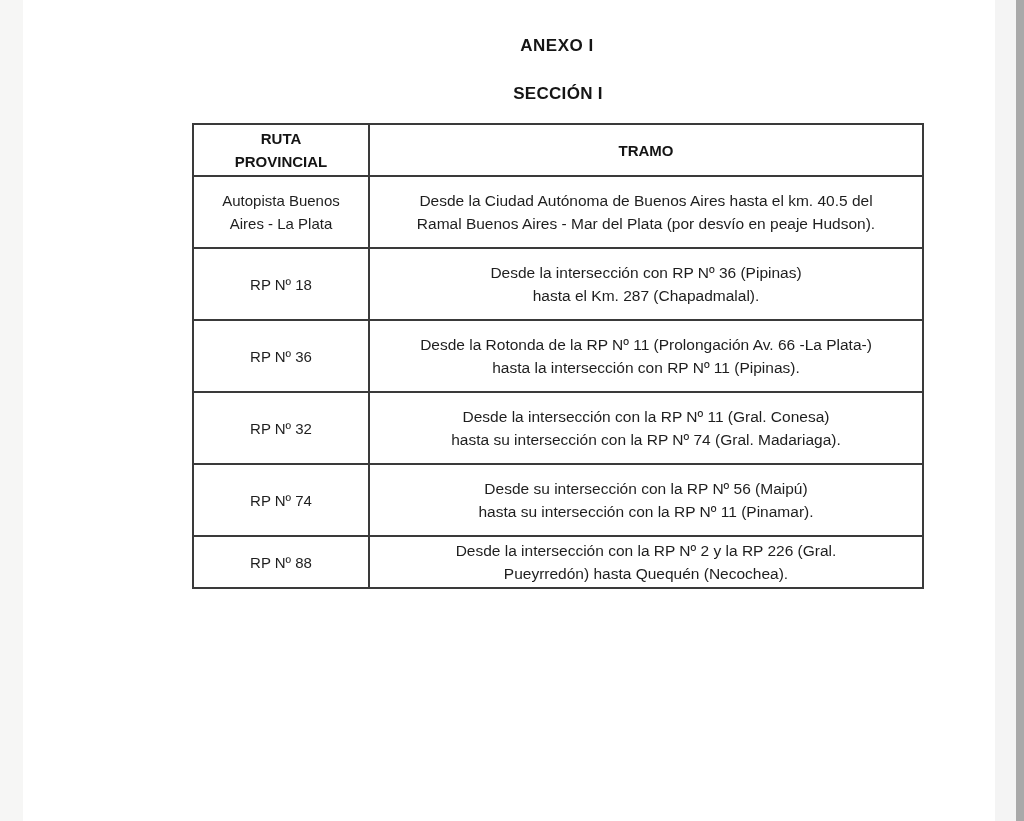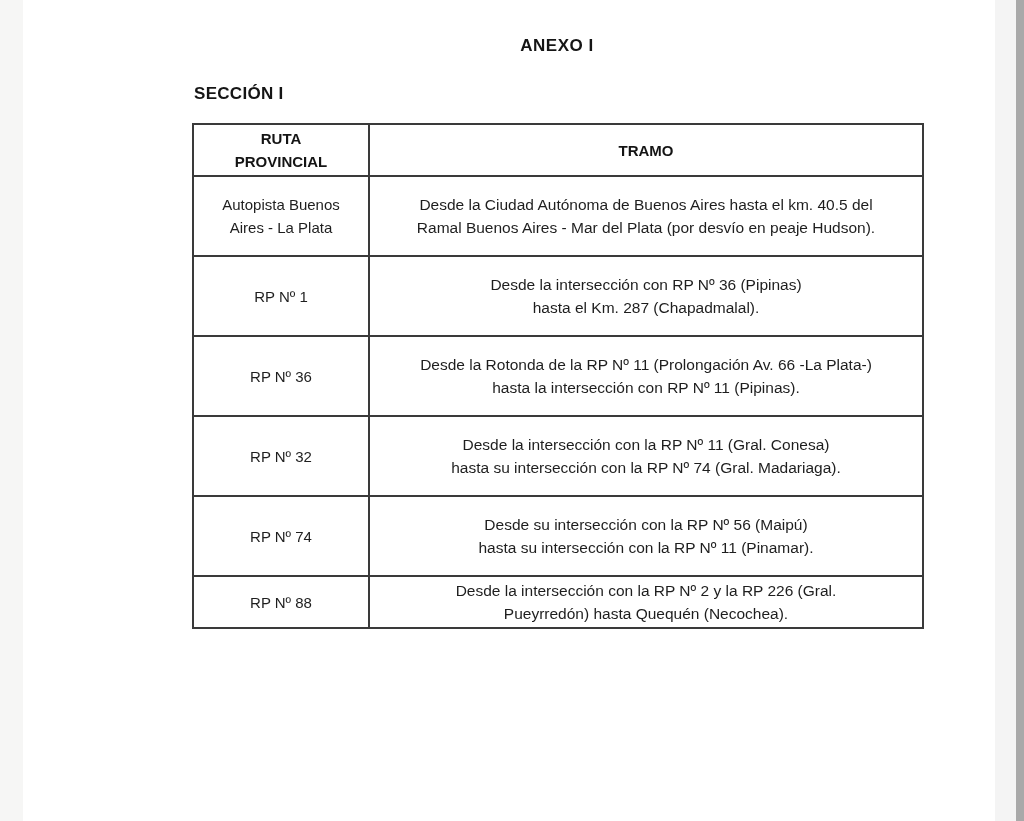--- a/index.html
+++ b/index.html
@@ -49,21 +49,21 @@
     text-align: center;
     font-size: 17px;
     font-weight: bold;
     letter-spacing: 0.5px;
     color: #151515;
   }
   .section {
     margin: 0;
     margin-top: 28px;
     margin-left: 2px;
-    text-align: left;
+    text-align: center;
     font-size: 17px;
     font-weight: bold;
     letter-spacing: 0.3px;
     color: #151515;
   }
   table.routes {
     margin-top: 19px;
     border-collapse: collapse;
     width: 730px;
     table-layout: fixed;
@@ -73,21 +73,21 @@
     border: 2px solid #3a3a3a;
     text-align: center;
     vertical-align: middle;
     white-space: pre-line;
     padding: 2px 8px;
     line-height: 23px;
   }
   col.c-ruta  { width: 176px; }
   col.c-tramo { width: 554px; }
   tr.hdr      { height: 52px; }
-  tr.row      { height: 80px; }
+  tr.row      { height: 72px; }
   tr.row-last { height: 51px; }
   th.cell-h {
     font-size: 15px;
     font-weight: bold;
     color: #141414;
     line-height: 21px;
   }
   td.cell-ruta {
     font-size: 15px;
     color: #1e1e1e;
@@ -120,21 +120,21 @@
 PROVINCIAL</th>
         <th class="cell-h">TRAMO</th>
       </tr>
       <tr class="row">
         <td class="cell-ruta">Autopista Buenos
 Aires - La Plata</td>
         <td class="cell-tramo">Desde la Ciudad Autónoma de Buenos Aires hasta el km. 40.5 del
 Ramal Buenos Aires - Mar del Plata (por desvío en peaje Hudson).</td>
       </tr>
       <tr class="row">
-        <td class="cell-ruta">RP Nº 1</td>
+        <td class="cell-ruta">RP Nº 18</td>
         <td class="cell-tramo">Desde la intersección con RP Nº 36 (Pipinas)
 hasta el Km. 287 (Chapadmalal).</td>
       </tr>
       <tr class="row">
         <td class="cell-ruta">RP Nº 36</td>
         <td class="cell-tramo">Desde la Rotonda de la RP Nº 11 (Prolongación Av. 66 -La Plata-)
 hasta la intersección con RP Nº 11 (Pipinas).</td>
       </tr>
       <tr class="row">
         <td class="cell-ruta">RP Nº 32</td>

